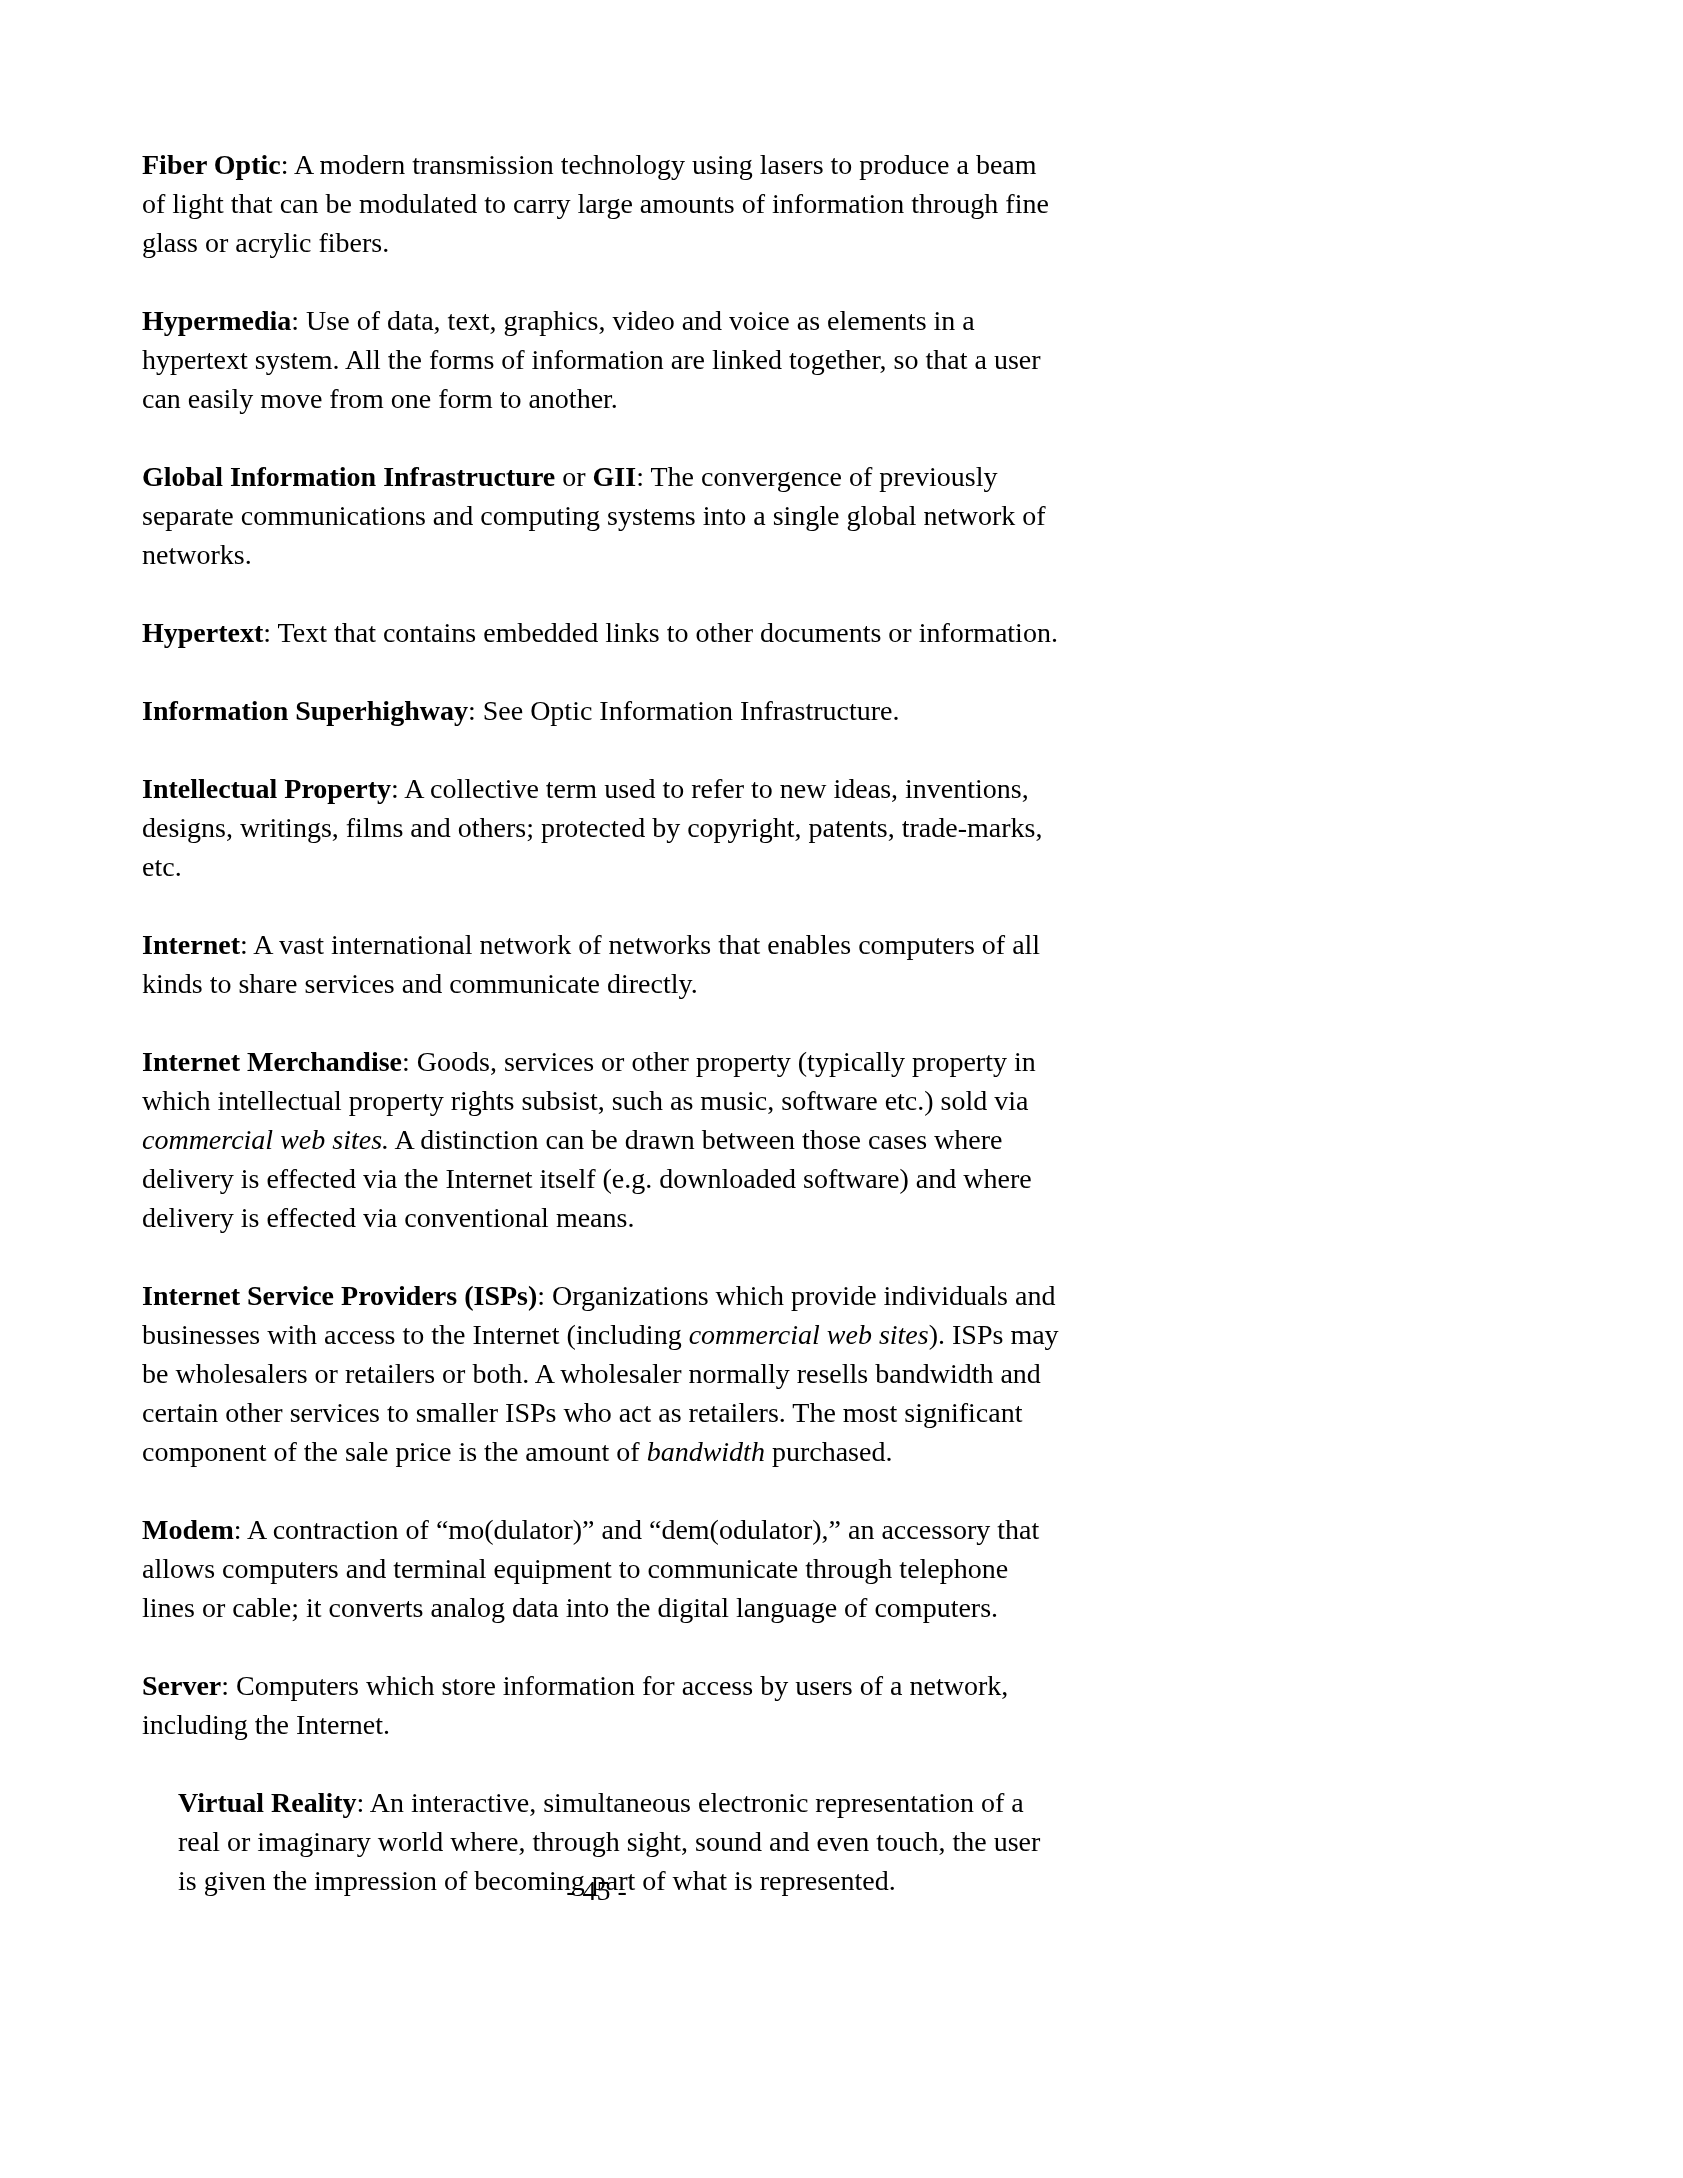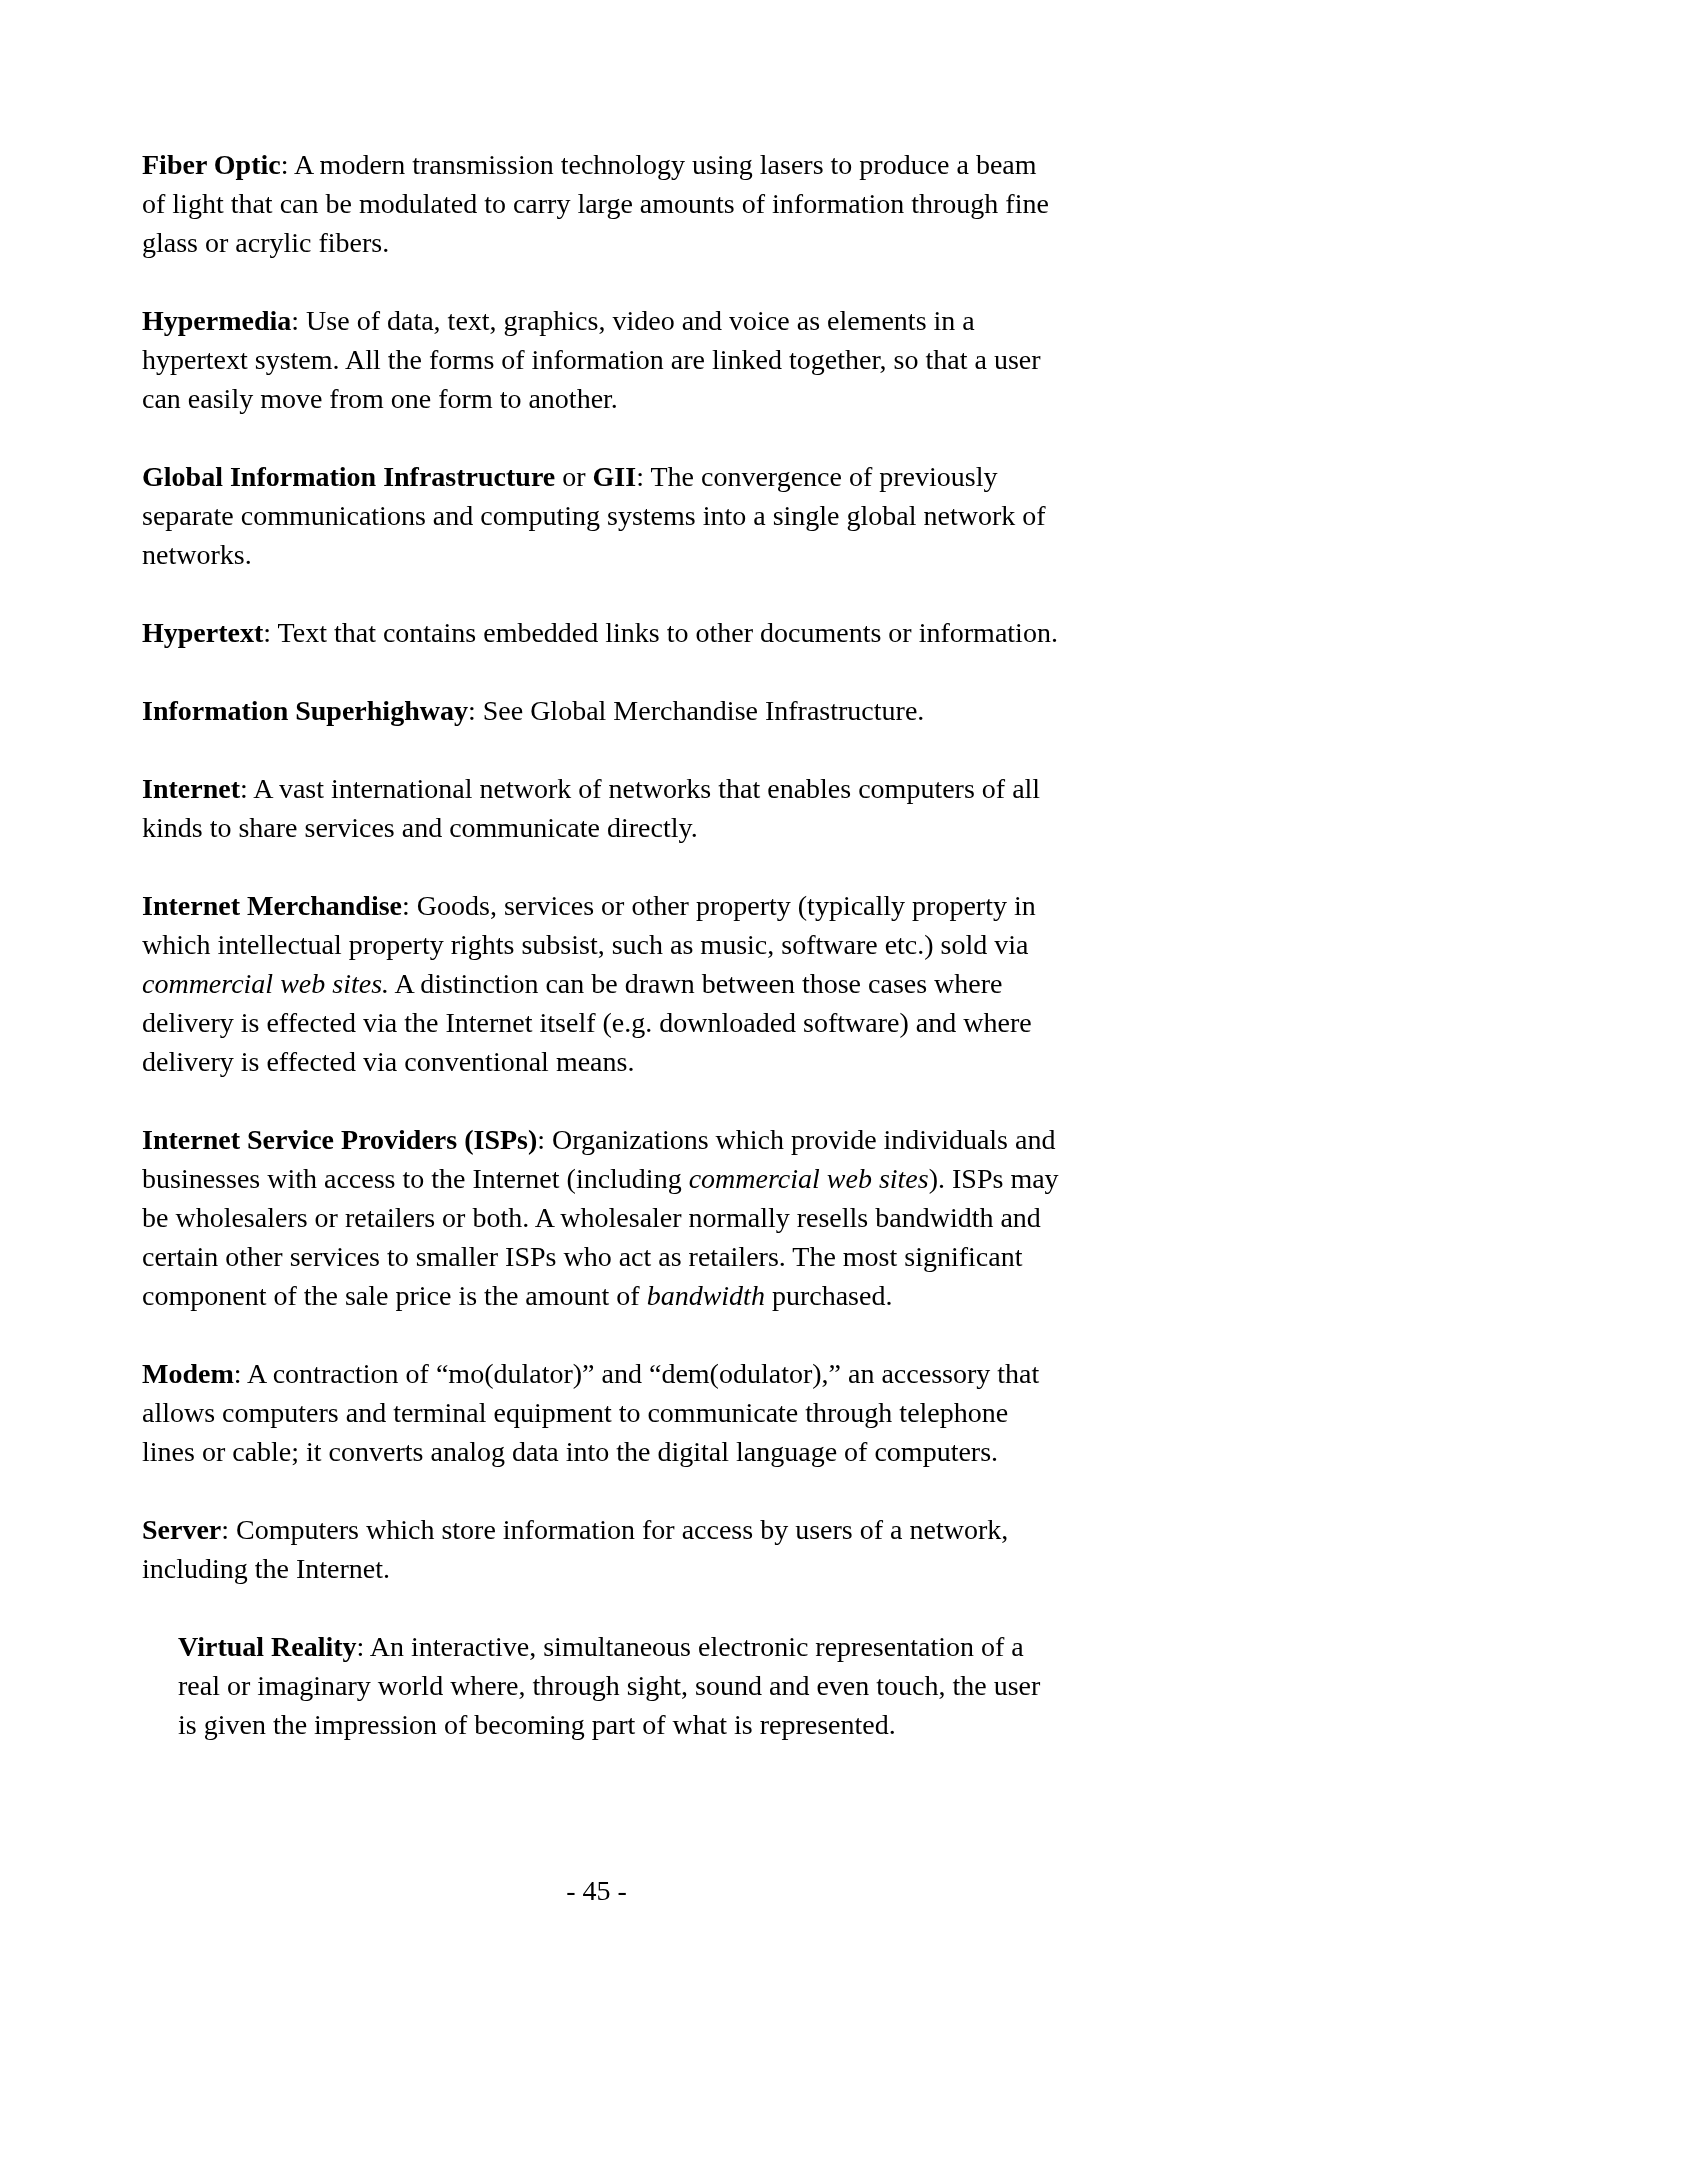--- a/index.html
+++ b/index.html
@@ -46,21 +46,22 @@
 </style>
 </head>
 <body>
 
 <div class="page">
   <div class="content">
       <p class="entry"><span class="bold">Fiber Optic</span><span>: A modern transmission technology using lasers to produce a beam of light that can be modulated to carry large amounts of information through fine glass or acrylic fibers.</span></p>
       <p class="entry"><span class="bold">Hypermedia</span><span>: Use of data, text, graphics, video and voice as elements in a hypertext system. All the forms of information are linked together, so that a user can easily move from one form to another.</span></p>
       <p class="entry"><span class="bold">Global Information Infrastructure</span><span> or </span><span class="bold">GII</span><span>: The convergence of previously separate communications and computing systems into a single global network of networks.</span></p>
       <p class="entry"><span class="bold">Hypertext</span><span>: Text that contains embedded links to other documents or information.</span></p>
-      <p class="entry"><span class="bold">Information Superhighway</span><span>: See Global Merchandise Infrastructure.</span></p>
+      <p class="entry"><span class="bold">Information Superhighway</span><span>: See Optic Information Infrastructure.</span></p>
+      <p class="entry"><span class="bold">Intellectual Property</span><span>: A collective term used to refer to new ideas, inventions, designs, writings, films and others; protected by copyright, patents, trade-marks, etc.</span></p>
       <p class="entry"><span class="bold">Internet</span><span>: A vast international network of networks that enables computers of all kinds to share services and communicate directly.</span></p>
       <p class="entry"><span class="bold">Internet Merchandise</span><span>: Goods, services or other property (typically property in which intellectual property rights subsist, such as music, software etc.) sold via </span><span class="italic">commercial web sites.</span><span> A distinction can be drawn between those cases where delivery is effected via the Internet itself (e.g. downloaded software) and where delivery is effected via conventional means.</span></p>
       <p class="entry"><span class="bold">Internet Service Providers (ISPs)</span><span>: Organizations which provide individuals and businesses with access to the Internet (including </span><span class="italic">commercial web sites</span><span>). ISPs may be wholesalers or retailers or both. A wholesaler normally resells bandwidth and certain other services to smaller ISPs who act as retailers. The most significant component of the sale price is the amount of </span><span class="italic">bandwidth</span><span> purchased.</span></p>
       <p class="entry"><span class="bold">Modem</span><span>: A contraction of “mo(dulator)” and “dem(odulator),” an accessory that allows computers and terminal equipment to communicate through telephone lines or cable; it converts analog data into the digital language of computers.</span></p>
       <p class="entry"><span class="bold">Server</span><span>: Computers which store information for access by users of a network, including the Internet.</span></p>
       <p class="entry"><span class="bold">Virtual Reality</span><span>: An interactive, simultaneous electronic representation of a real or imaginary world where, through sight, sound and even touch, the user is given the impression of becoming part of what is represented.</span></p>
     </div>
   <div class="footer">- 45 -</div>
 </div>
 

